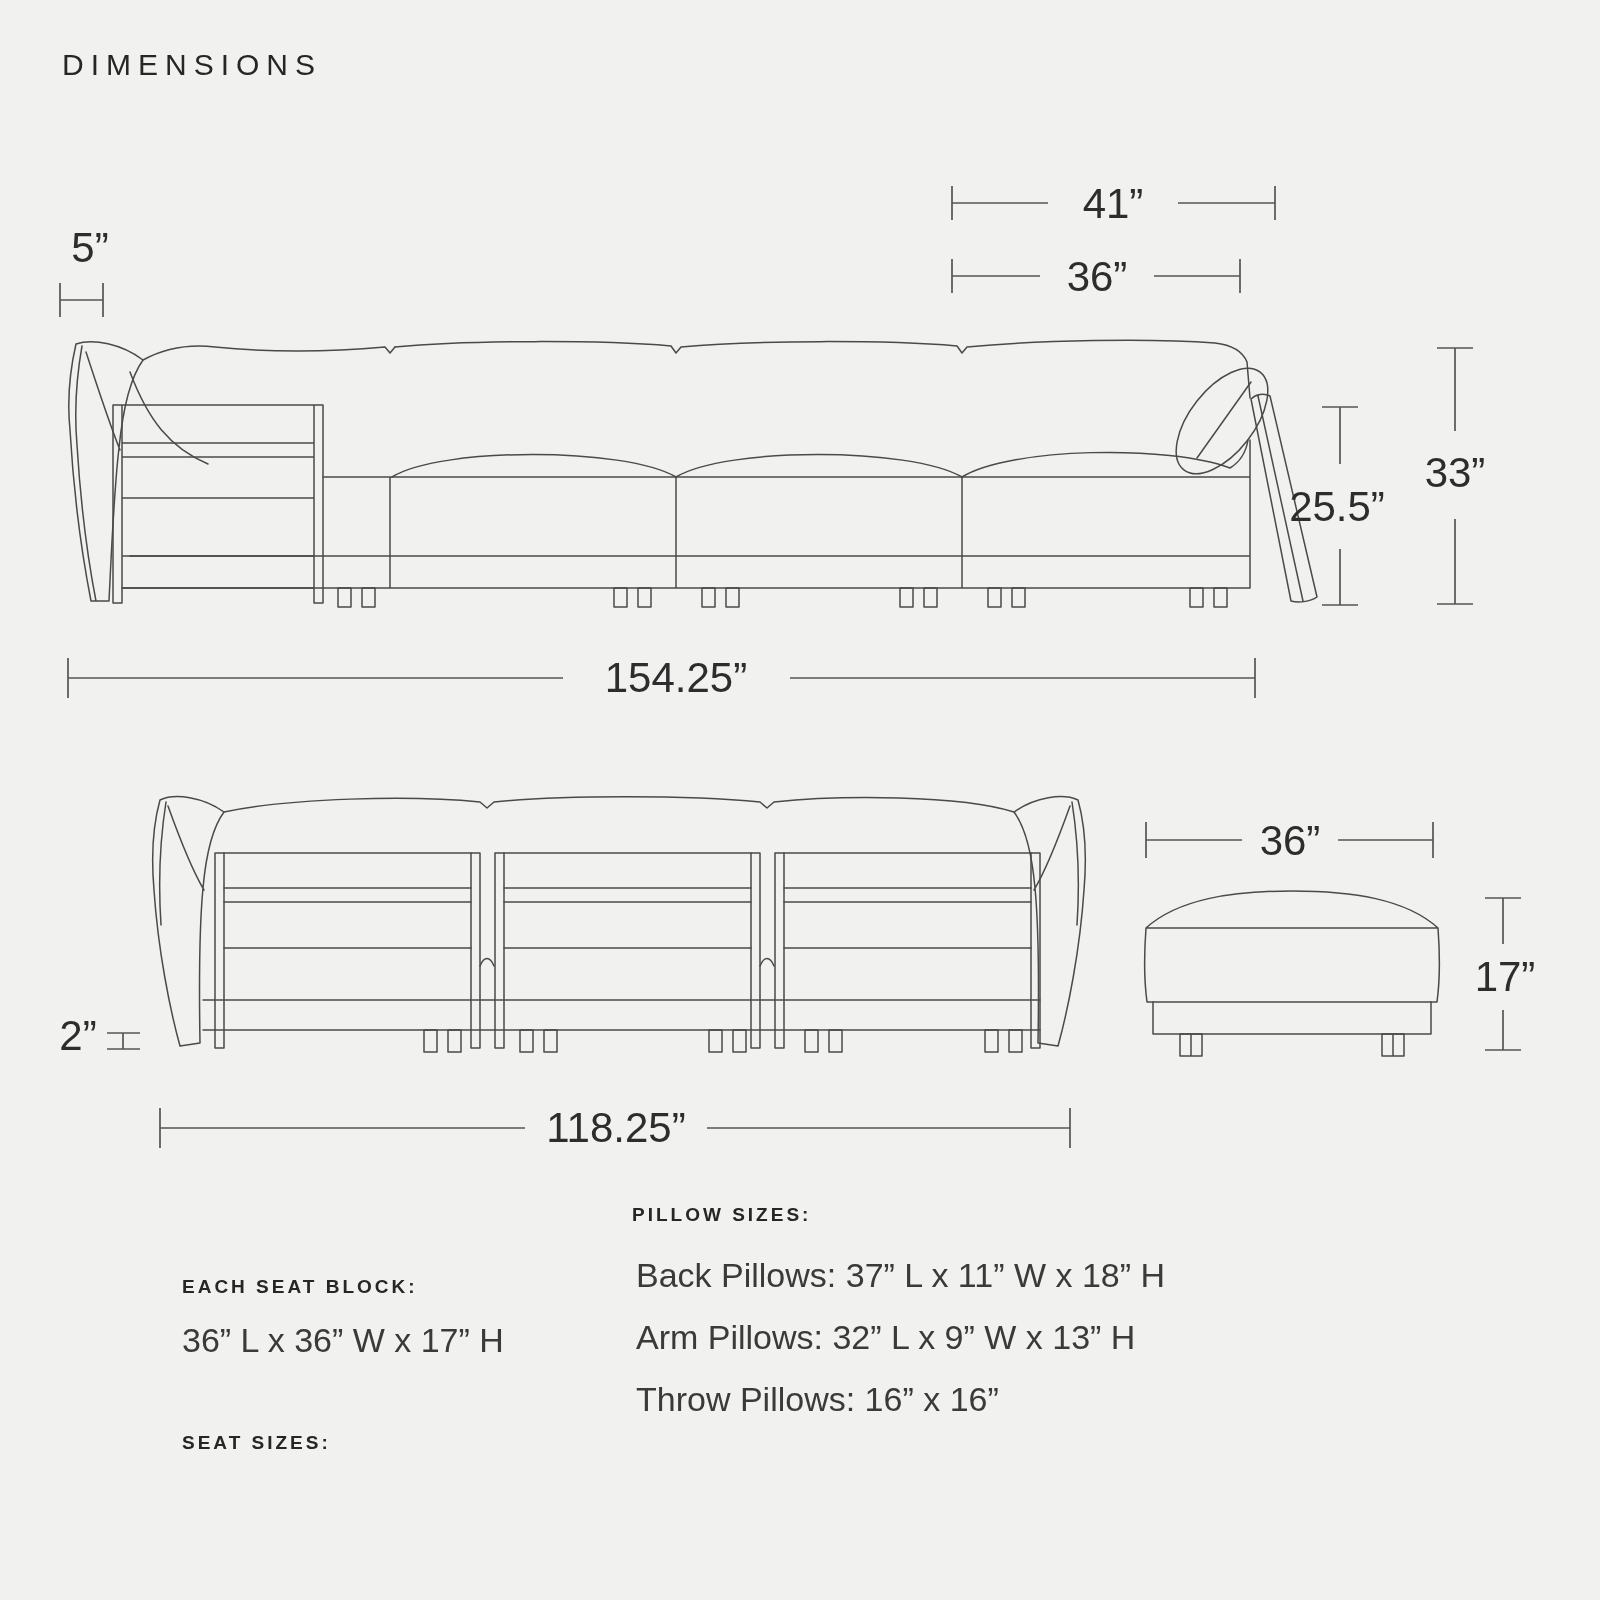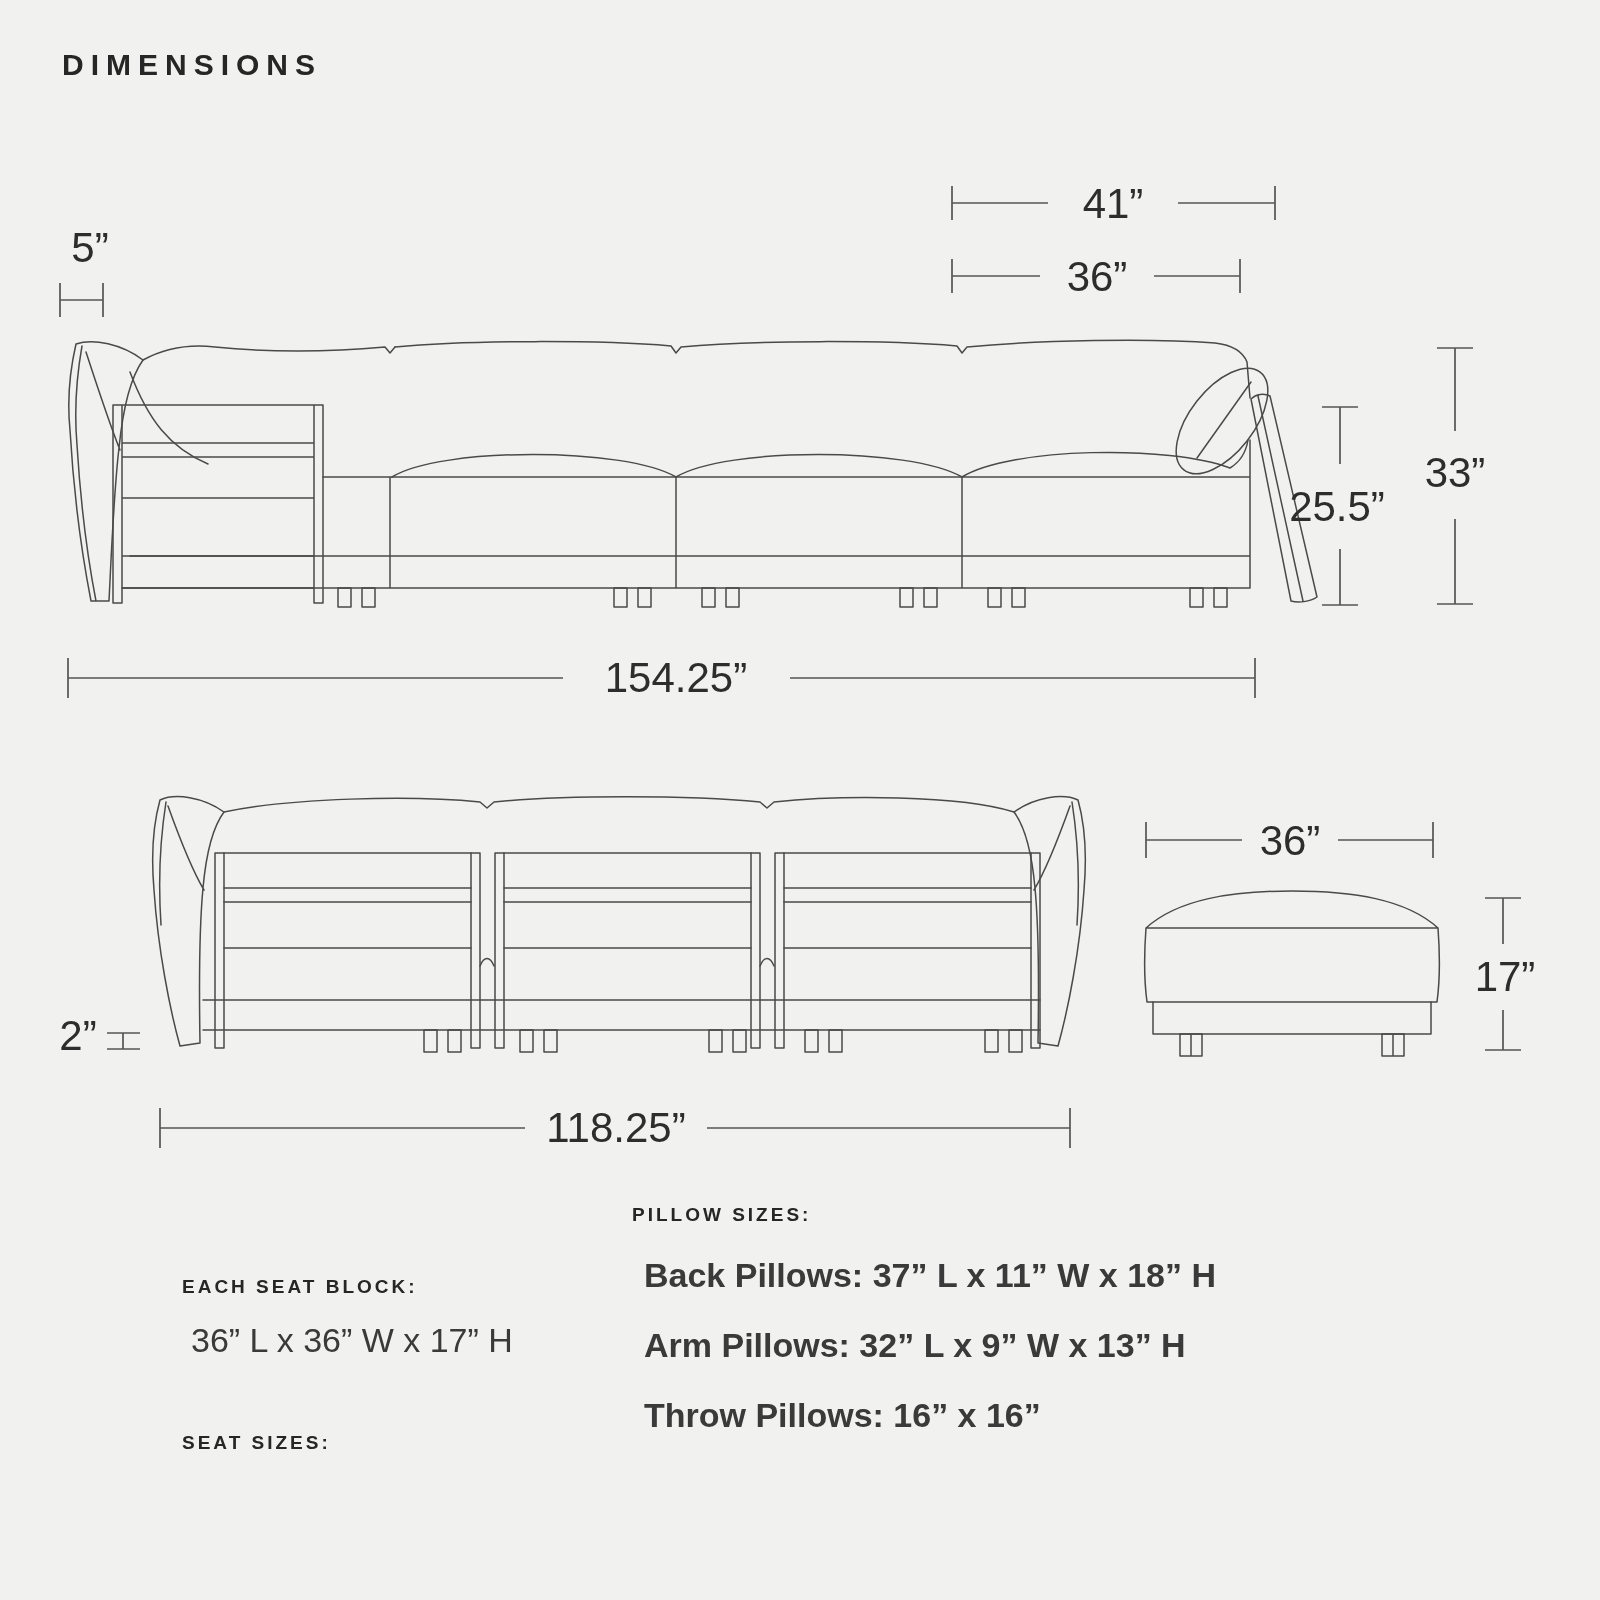--- a/index.html
+++ b/index.html
@@ -1,30 +1,30 @@
 <!DOCTYPE html>
 <html><head>
 <meta charset="utf-8">
 <style>
   html,body{margin:0;padding:0;background:#e8e8e6;}
   .page{position:relative;width:1600px;height:1600px;background:#f1f1ef;
         font-family:"Liberation Sans",sans-serif;overflow:hidden;margin:0 auto;}
   .page-title{position:absolute;left:62px;top:48px;margin:0;
-        font-size:30px;font-weight:700;letter-spacing:7px;color:#262626;}
+        font-size:30px;font-weight:400;letter-spacing:7px;color:#262626;}
   svg.diagram{position:absolute;left:0;top:0;}
   .art{stroke:#4a4a4a;stroke-width:1.5;fill:none;stroke-linejoin:round;stroke-linecap:round;}
   .dim{stroke:#555;stroke-width:1.7;fill:none;stroke-linecap:butt;}
   .dim-label{fill:#2d2d2d;font-size:42px;font-family:"Liberation Sans",sans-serif;}
   .spec-col{position:absolute;color:#2b2b2b;}
   .spec-col.col1{left:182px;top:1270px;}
   .spec-col.col2{left:632px;top:1198px;}
   .spec-heading{font-size:19px;font-weight:700;letter-spacing:3px;margin:0 0 14px 0;color:#262626;line-height:34px;}
   .spec-heading.second{margin-top:64px;}
-  .spec-value{font-size:34px;font-weight:400;color:#3a3a3a;margin:9px;line-height:44px;}
-  .spec-line{font-size:34px;font-weight:700;color:#3a3a3a;margin:12px;line-height:58px;}
+  .spec-value{font-size:34px;font-weight:400;color:#3a3a3a;margin:0;line-height:44px;}
+  .spec-line{font-size:34px;font-weight:400;color:#3a3a3a;margin:4px;line-height:58px;}
 </style>
 </head>
 <body>
 
 <div class="page">
 
   <h1 class="page-title">DIMENSIONS</h1>
 
   <svg class="diagram" width="1600" height="1600" viewBox="0 0 1600 1600">
 

